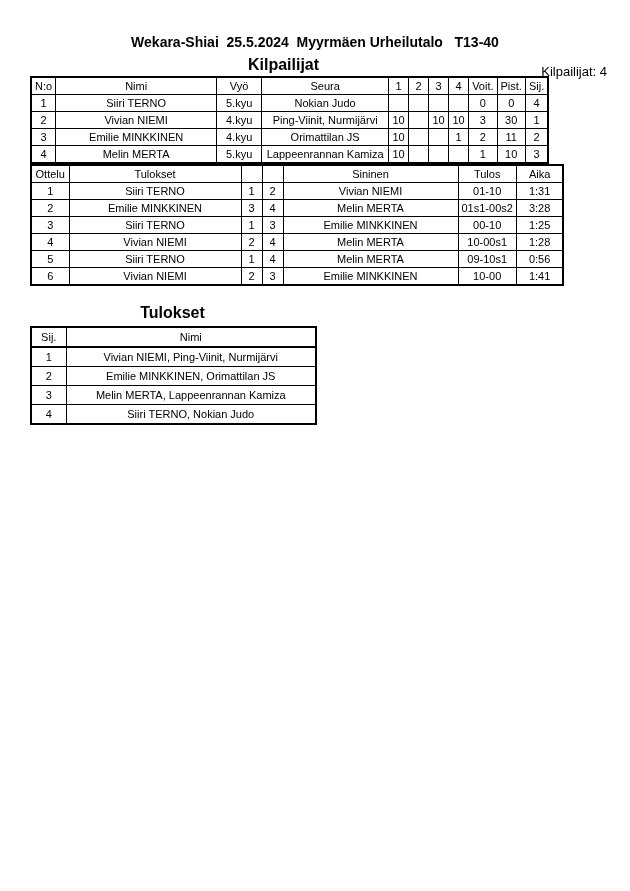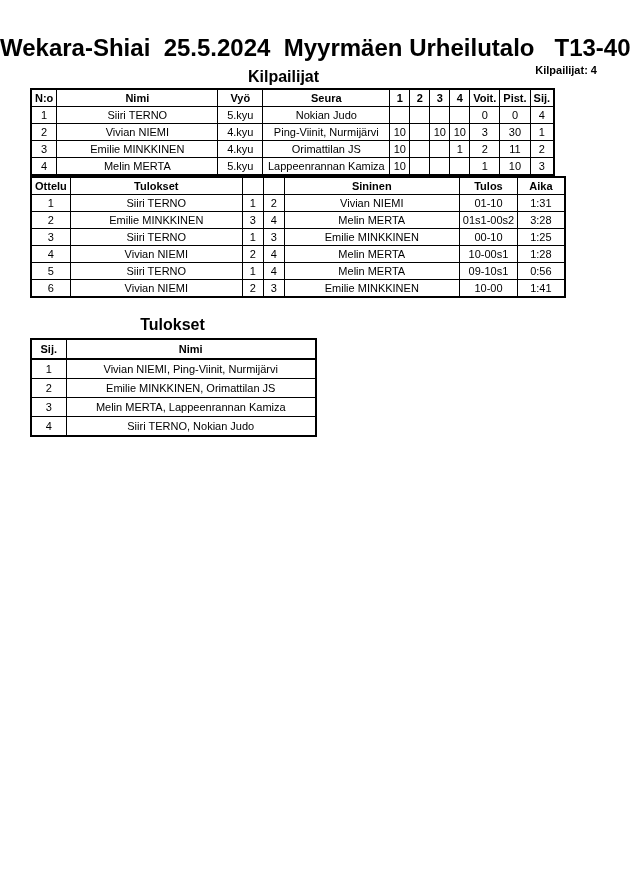--- a/index.html
+++ b/index.html
@@ -7,41 +7,40 @@
   body {
     width: 630px; height: 891px;
     background: #ffffff; color: #000000;
     font-family: "Liberation Sans", "DejaVu Sans", sans-serif;
   }
   .page { position: relative; width: 630px; height: 891px; overflow: hidden; background:#fff; }
 
   .title {
     margin: 0; padding-top: 34px;
     text-align: center;
-    font-size: 24px; font-weight: bold;
+    font-size: 14px; font-weight: bold;
     white-space: pre;
   }
   .competitors-note {
-    position: absolute; top: 64px; right: 33px;
-    font-size: 11px;
-    font-weight: bold;
+    position: absolute; top: 64px; right: 23px;
+    font-size: 13px;
   }
 
   .section-title { font-weight: bold; font-size: 16px; text-align: center; }
   .st1 { width: 507px; margin: 6px 0 2px 30px; }
   .st2 { width: 532px; margin: 30px 0 3px 30px; }
   .st3 { width: 285px; margin: 18px 0 4px 30px; }
 
   table {
     border-collapse: collapse; table-layout: fixed;
     margin-left: 30px; font-size: 11px;
   }
   th, td { border: 1px solid #000; padding: 0 3px; height: 17px; line-height: 16px; white-space: nowrap; overflow: hidden; }
   table { border: 2px solid #000; }
-  th { font-weight: bold; text-align: center; }
+  th { font-weight: normal; text-align: center; }
   .c { text-align: center; }
   .l { text-align: center; }
   .tbl3 th, .tbl3 td { height: 19px; line-height: 18px; }
   .tbl3 thead th { border-bottom-width: 2px; }
 </style>
 </head>
 <body>
 
 <div class="page">
 

